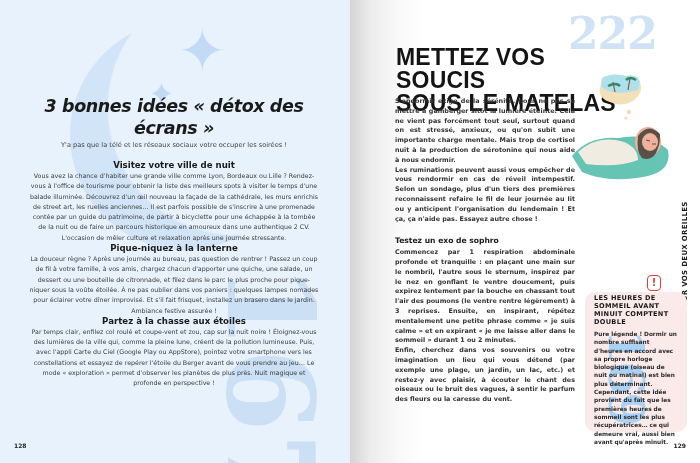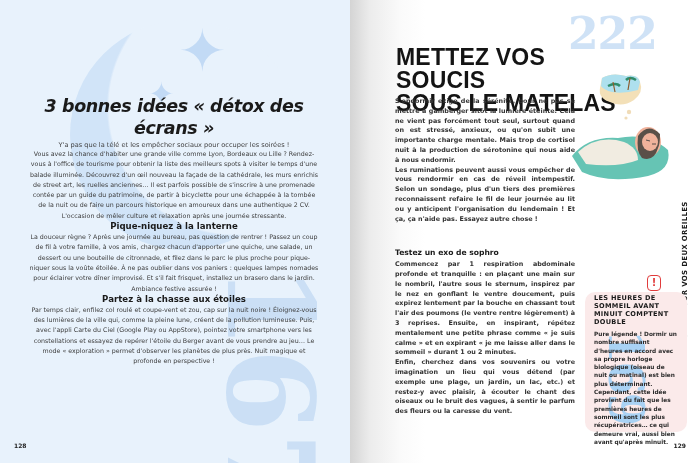--- a/index.html
+++ b/index.html
@@ -60,21 +60,21 @@
     .right-title {
       position: absolute; left: 46px; top: 46px; width: 240px;
       font-family: "Liberation Sans", sans-serif; font-weight: bold;
       font-size: 23px; line-height: 23px; color: #141414; letter-spacing: 0.2px;
     }
     .right-body {
       position: absolute; left: 45px; top: 97px; width: 180px;
       font-size: 6.4px; line-height: 9.8px; color: #333; text-align: justify;
     }
     .right-body p { margin: 0; font-weight: bold; }
-    .right-subhead { font-weight: bold; font-size: 7.6px; color: #1a1a1a; margin-top: 24px; margin-bottom: 2px; text-align: left; }
+    .right-subhead { font-weight: bold; font-size: 7.6px; color: #1a1a1a; margin-top: 12px; margin-bottom: 2px; text-align: left; }
 
     
     .illustration { position: absolute; left: 218px; top: 72px; width: 120px; height: 120px; }
 
     
     .side-title {
       position: absolute; left: 337px; top: 248px;
       transform: rotate(-90deg); transform-origin: left top;
       font-size: 7px; font-weight: bold; color: #1a1a1a; letter-spacing: 0.3px;
       white-space: nowrap; left: 331px; top: 345px;
@@ -112,22 +112,23 @@
 <div class="spread">
 
   <div class="page-left">
     <div class="moon"></div>
     <div class="star big">✦</div>
     <div class="star small">✦</div>
     <div class="big-number-left">167</div>
 
     <div class="left-content">
       <div class="left-title">3 bonnes idées « détox des écrans »</div>
-      <div class="left-subtitle">Y'a pas que la télé et les empêcher sociaux pour occuper les soirées !</div>
+      <div class="left-subtitle">Y'a pas que la télé et les réseaux sociaux votre occuper les soirées !</div>
 
+      <div class="section-title first">Visitez votre ville de nuit</div>
       <div class="section-body">Vous avez la chance d'habiter une grande ville comme Lyon, Bordeaux ou Lille ? Rendez-vous à l'office de tourisme pour obtenir la liste des meilleurs spots à visiter le temps d'une balade illuminée. Découvrez d'un œil nouveau la façade de la cathédrale, les murs enrichis de street art, les ruelles anciennes… Il est parfois possible de s'inscrire à une promenade contée par un guide du patrimoine, de partir à bicyclette pour une échappée à la tombée de la nuit ou de faire un parcours historique en amoureux dans une authentique 2 CV. L'occasion de mêler culture et relaxation après une journée stressante.</div>
 
       <div class="section-title">Pique-niquez à la lanterne</div>
       <div class="section-body">La douceur règne ? Après une journée au bureau, pas question de rentrer ! Passez un coup de fil à votre famille, à vos amis, chargez chacun d'apporter une quiche, une salade, un dessert ou une bouteille de citronnade, et filez dans le parc le plus proche pour pique-niquer sous la voûte étoilée. À ne pas oublier dans vos paniers : quelques lampes nomades pour éclairer votre dîner improvisé. Et s'il fait frisquet, installez un brasero dans le jardin. Ambiance festive assurée !</div>
 
       <div class="section-title">Partez à la chasse aux étoiles</div>
       <div class="section-body">Par temps clair, enfilez col roulé et coupe-vent et zou, cap sur la nuit noire ! Éloignez-vous des lumières de la ville qui, comme la pleine lune, créent de la pollution lumineuse. Puis, avec l'appli Carte du Ciel (Google Play ou AppStore), pointez votre smartphone vers les constellations et essayez de repérer l'étoile du Berger avant de vous prendre au jeu… Le mode « exploration » permet d'observer les planètes de plus près. Nuit magique et profonde en perspective !</div>
     </div>
 
     <div class="folio folio-left">128</div>

